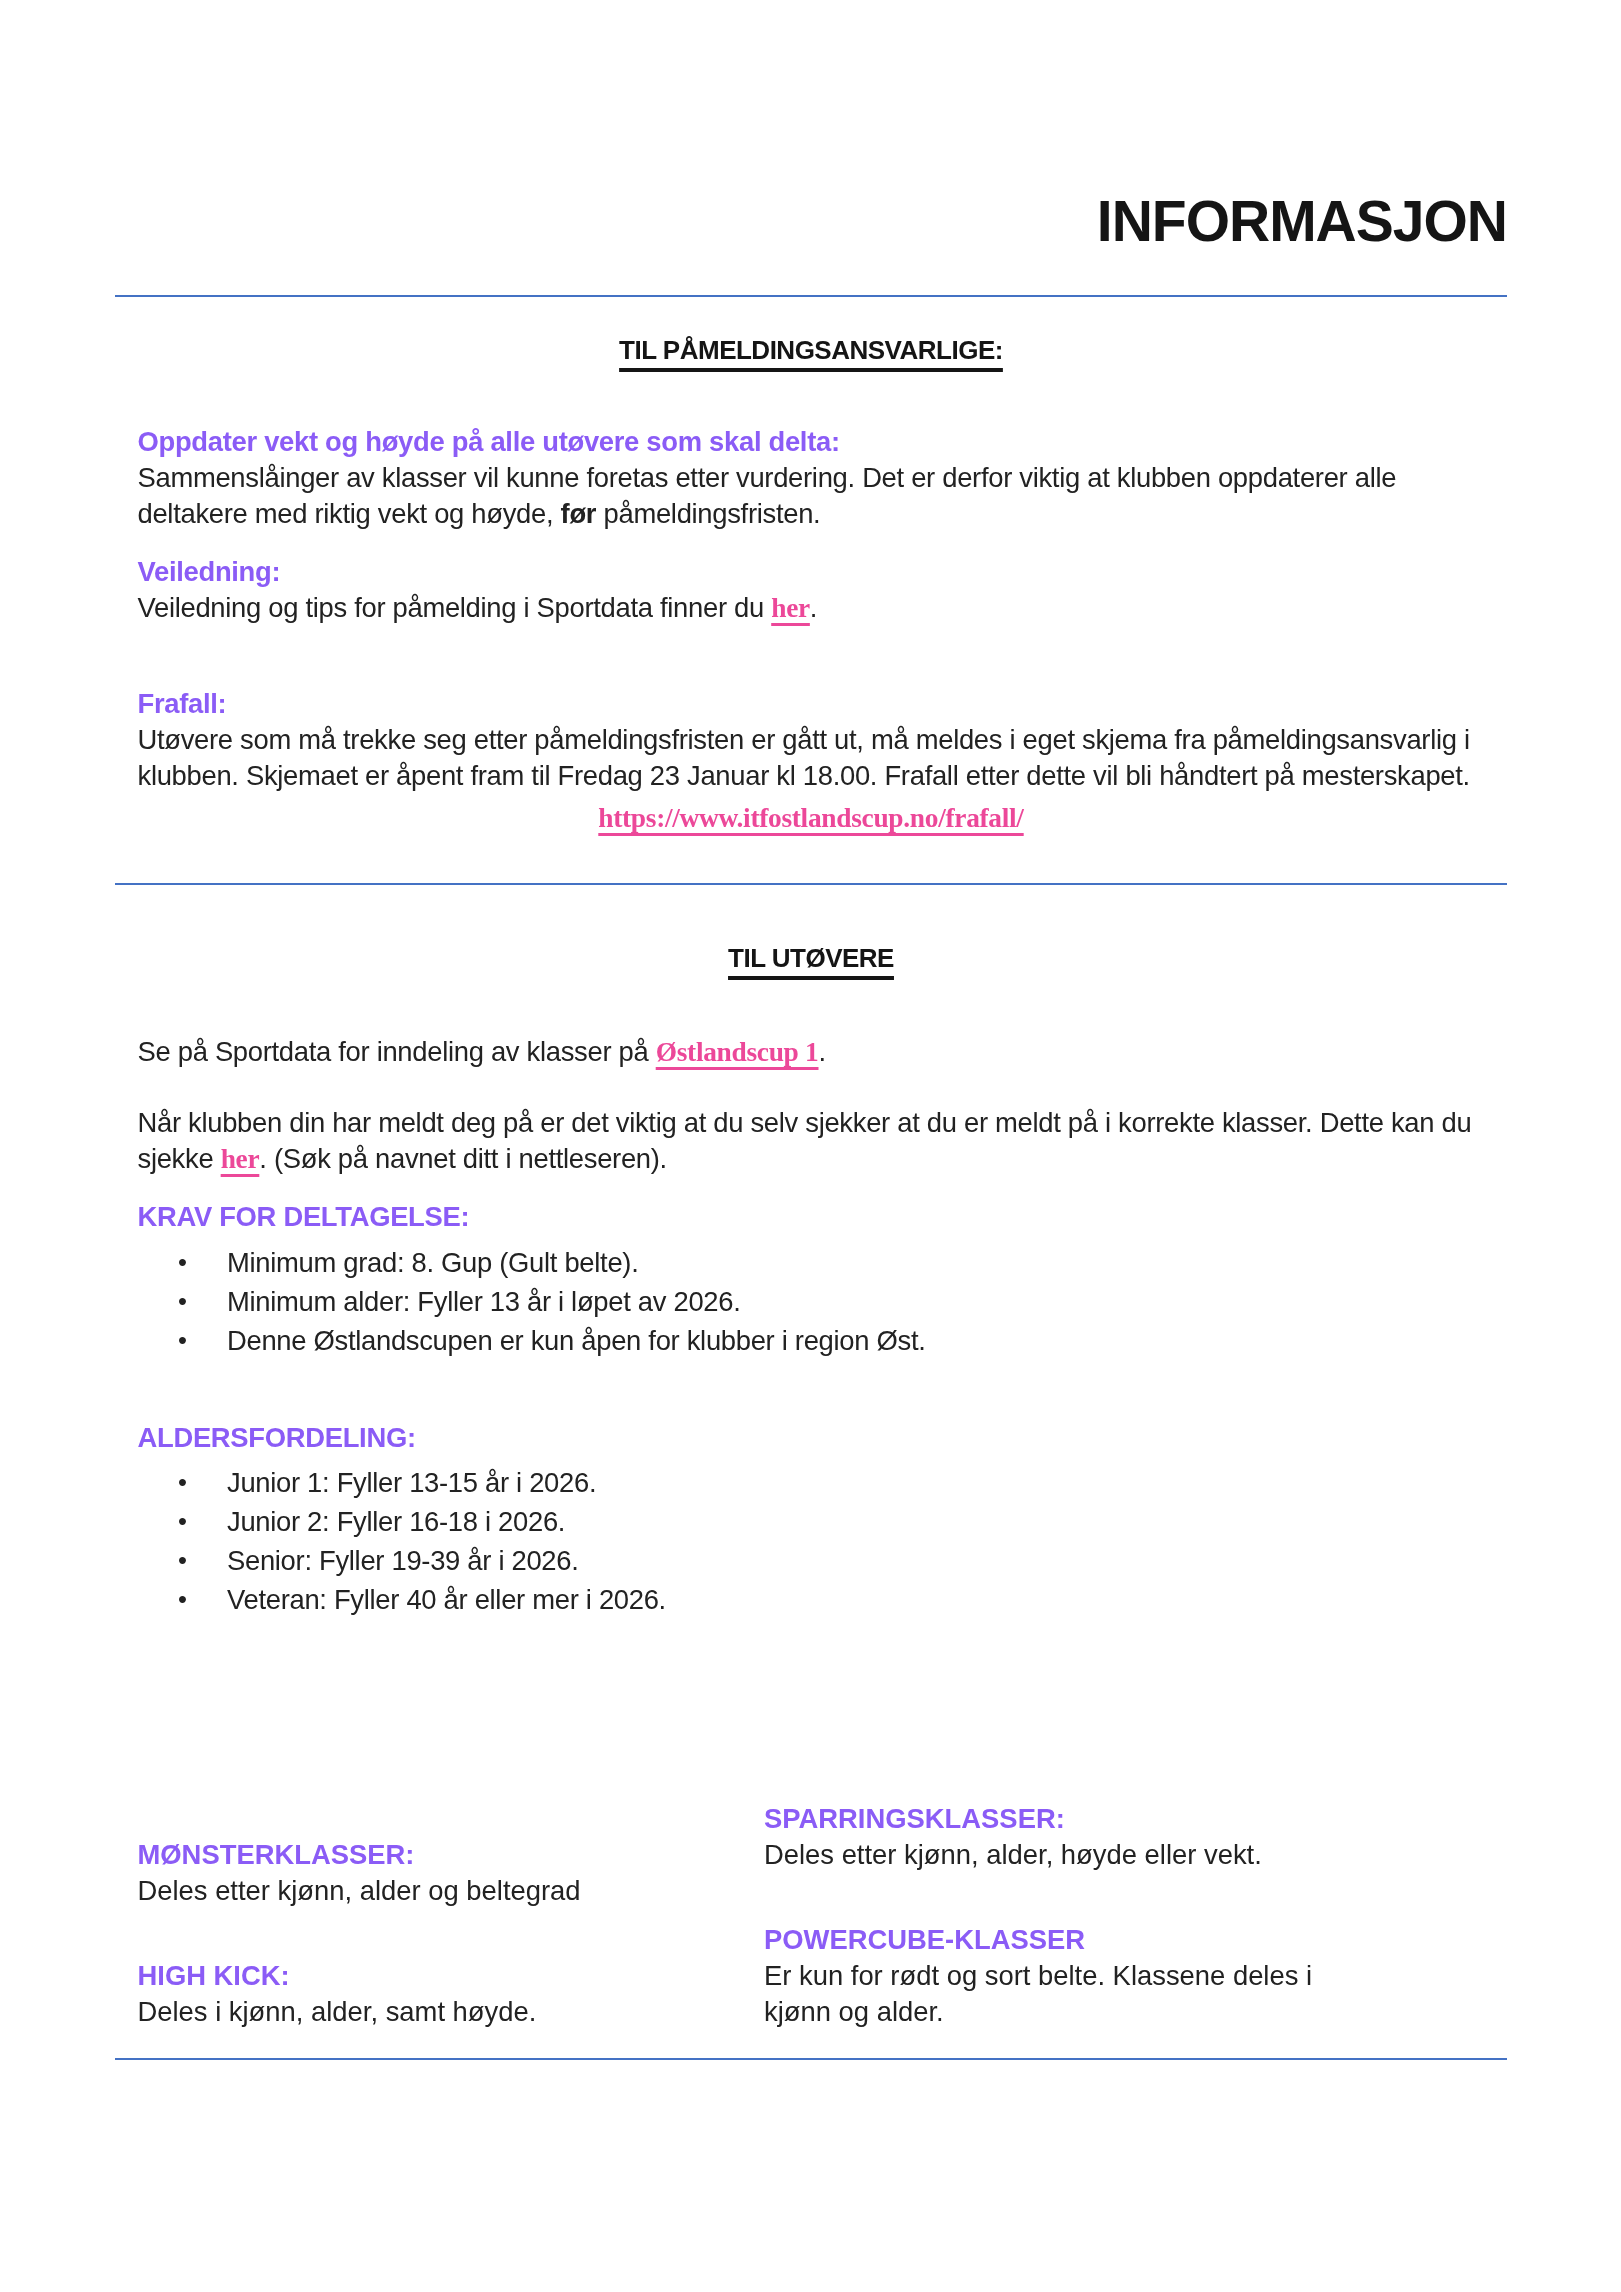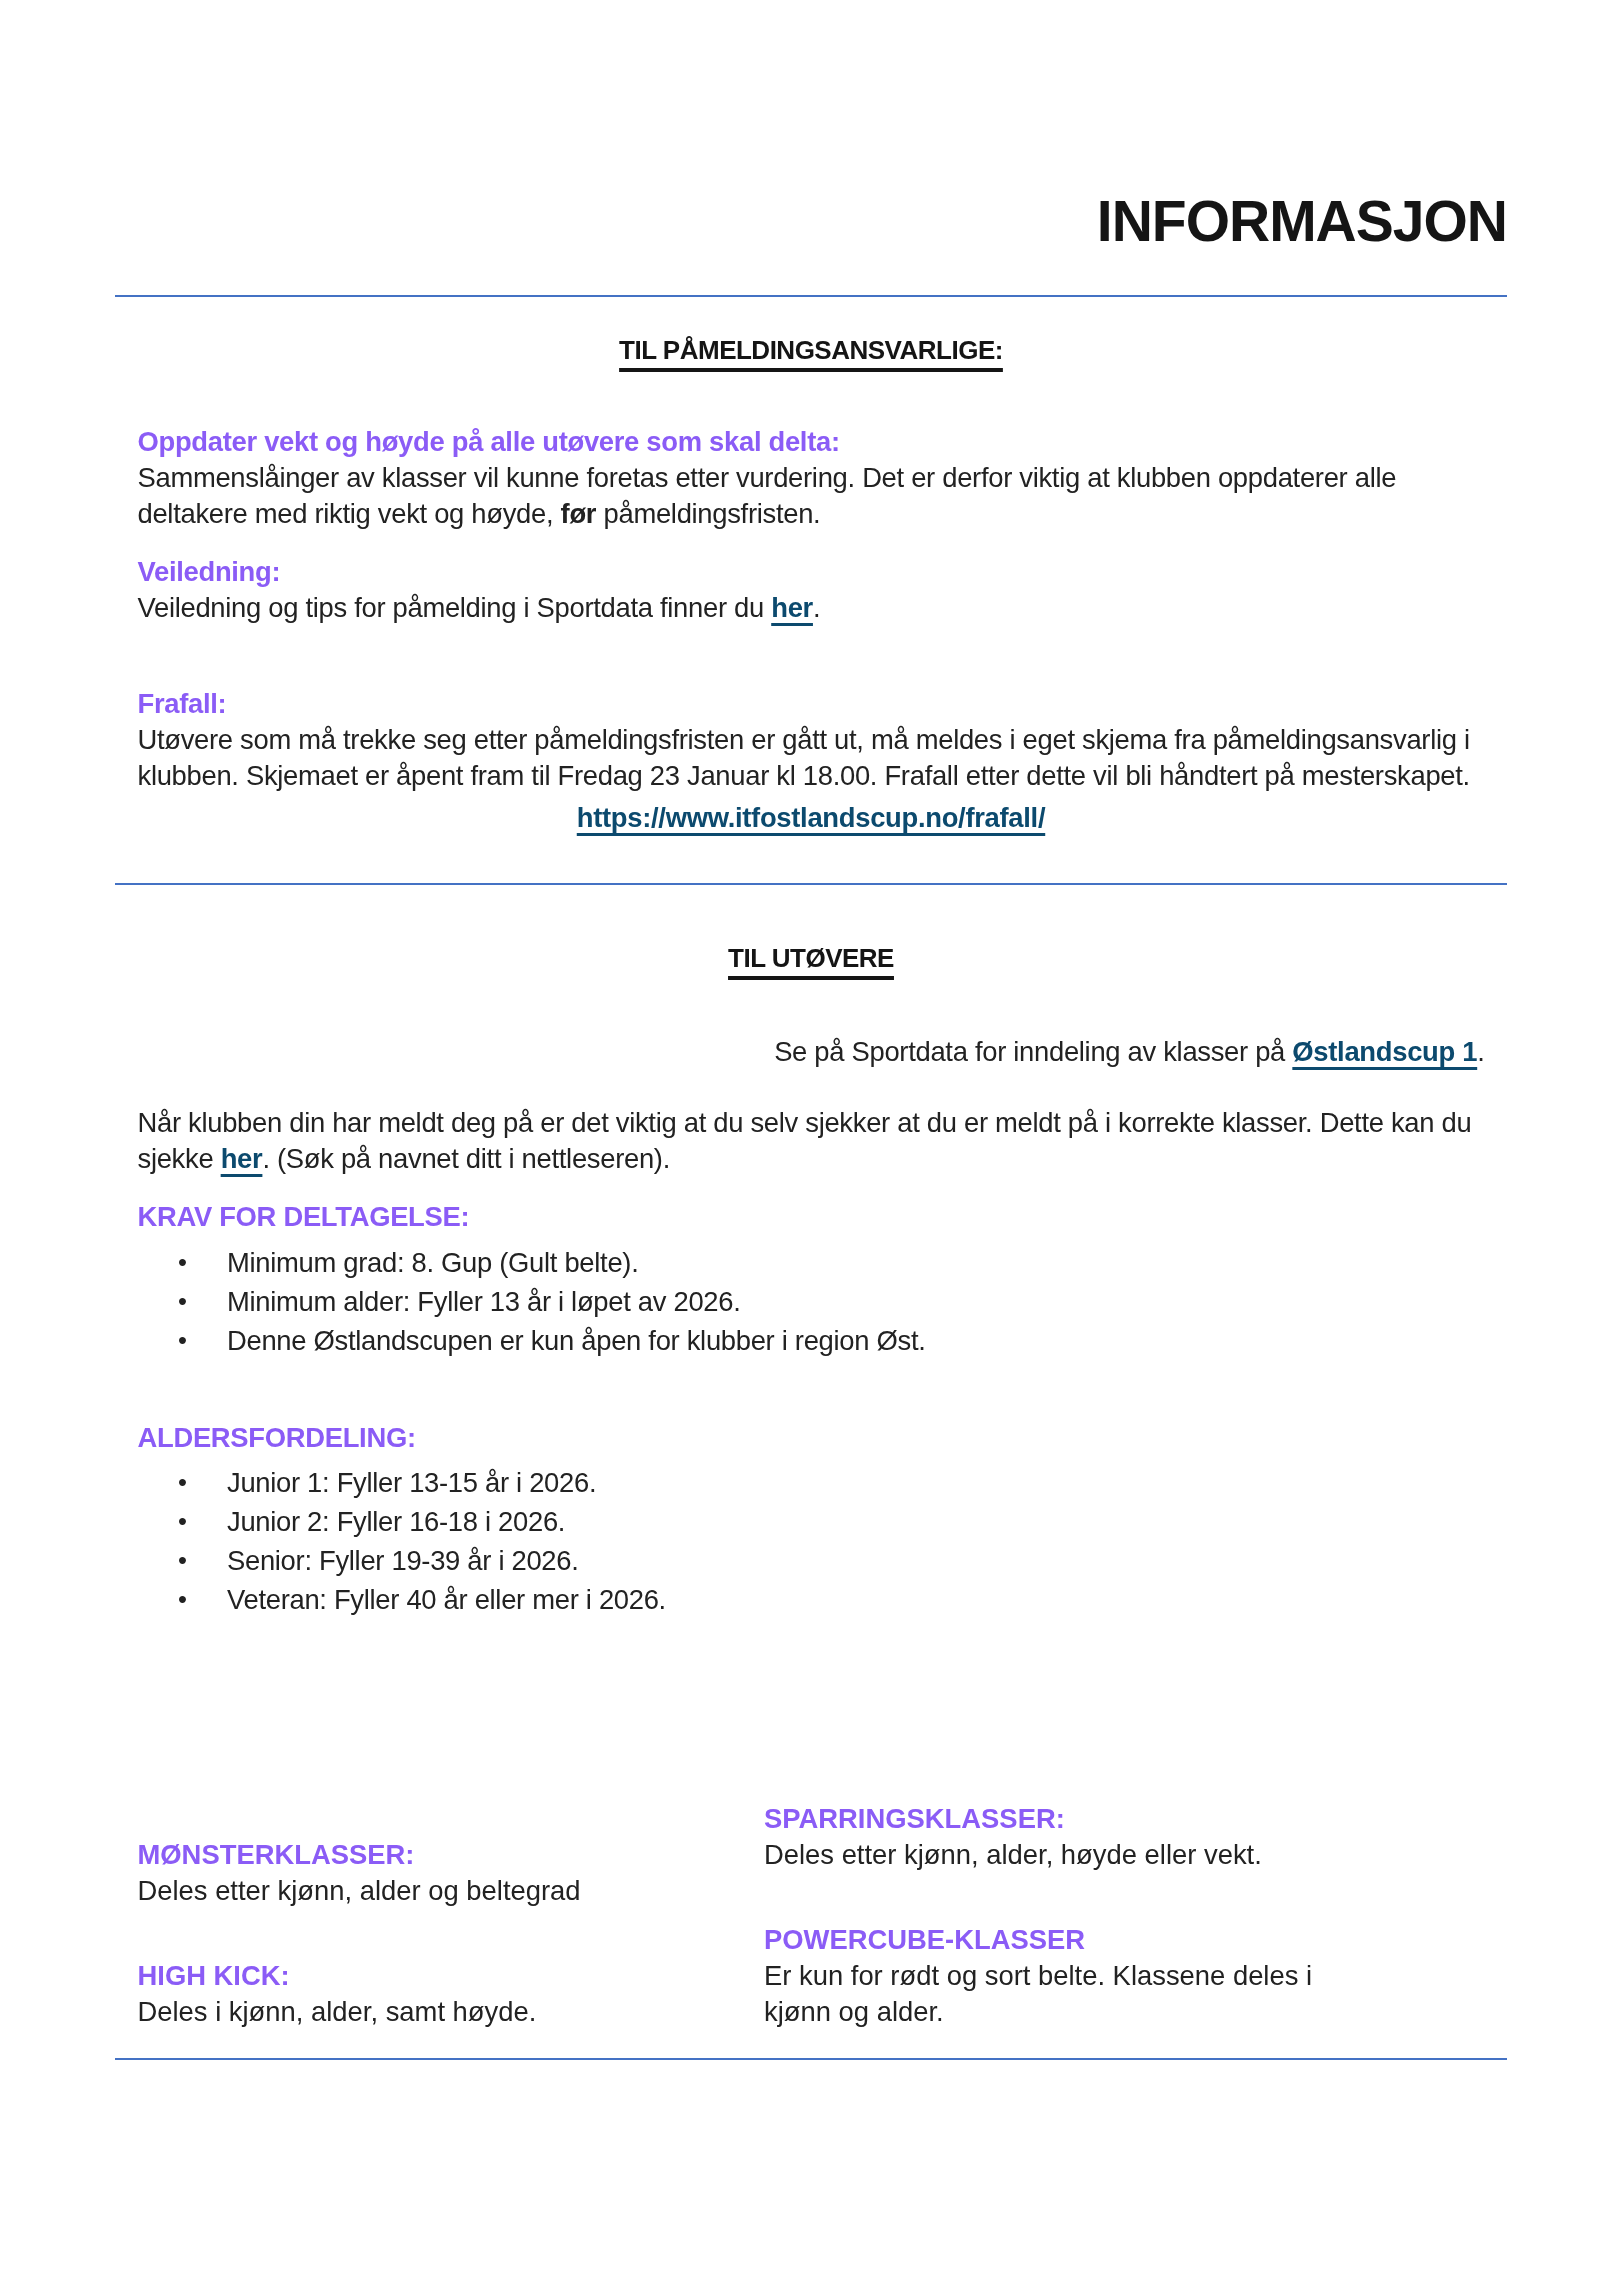--- a/index.html
+++ b/index.html
@@ -64,33 +64,34 @@
   }
   .bold-head {
     font-size: 27.4px;
     line-height: 36px;
     font-weight: bold;
     color: #8b5cf6;
   }
   .mt-block1 { margin-top: 51px; }
   .mt-block  { margin-top: 22px; }
   .mt-block2 { margin-top: 60px; }
-  .mt-para   { margin-top: 53px; text-align: right; }
+  .mt-para   { margin-top: 53px; }
   .mt-para2  { margin-top: 35px; }
 
   b.inline-bold { font-weight: bold; }
 
   
   a.doc-link {
-    color: #0c4a6e;
+    color: #ec4899;
     font-weight: bold;
     text-decoration: underline;
     text-decoration-thickness: 2.9px;
     text-underline-offset: 5.9px;
     cursor: pointer;
+    font-family: Liberation Serif, serif;
   }
   .link-line {
     margin-top: 5.9px;
     text-align: center;
     font-size: 27.4px;
     line-height: 36px;
   }
 
   
   ul.bullets {

